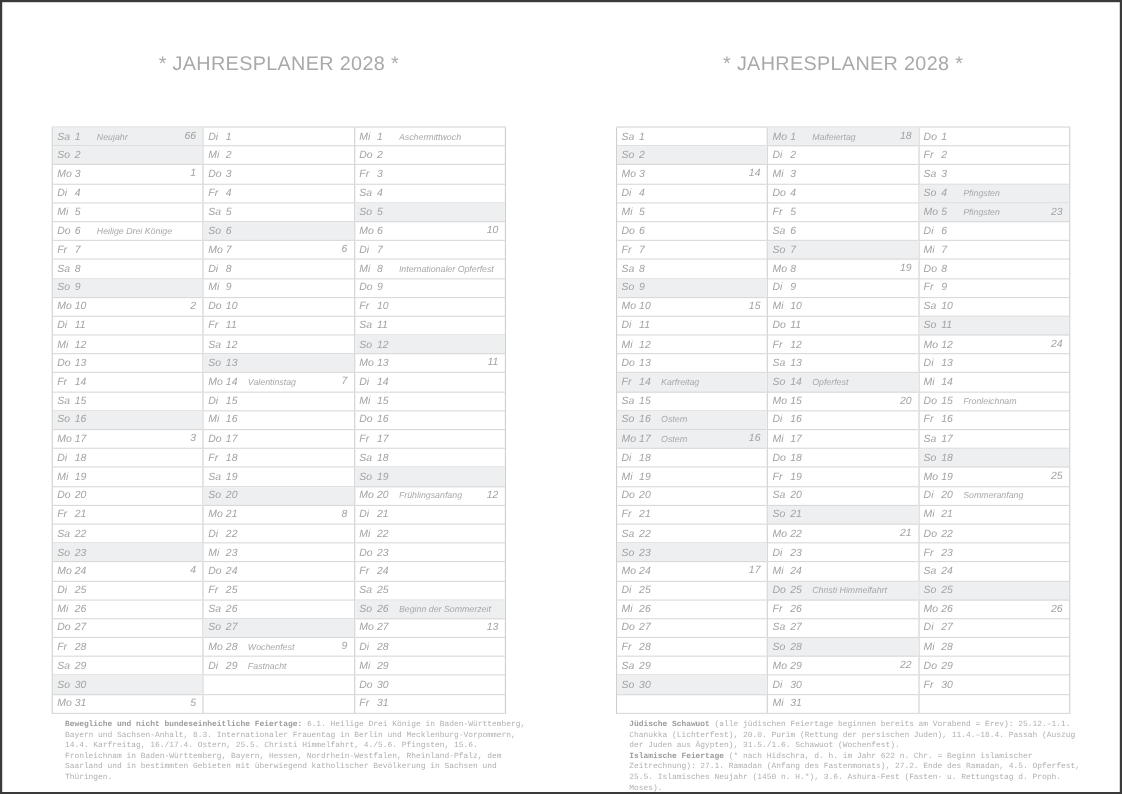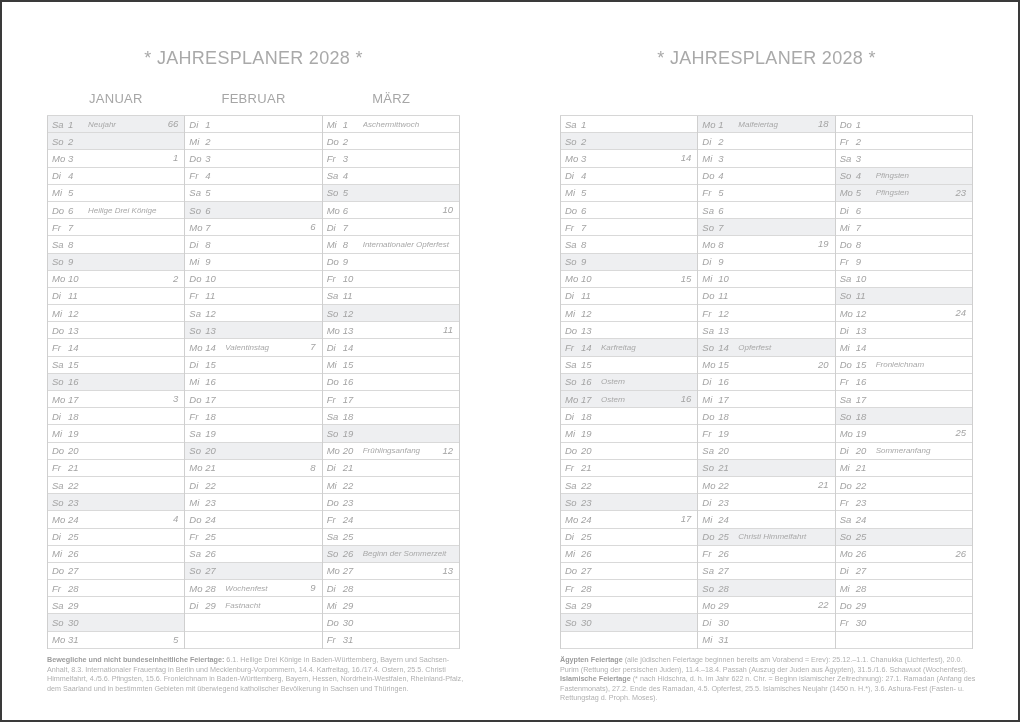--- a/index.html
+++ b/index.html
@@ -50,36 +50,31 @@
     font-size:9.5px; color:#a3a3a3;
     padding:0 5px 0 4px; position:relative;
     white-space:nowrap;
   }
   .row.gray { background:#eeeff1; }
   .row .wd { width:16px; display:inline-block; }
   .row .dn { width:16px; display:inline-block; }
   .row .ev { font-size:8px; color:#a8a8a8; margin-left:4px; flex:1; overflow:hidden; }
   .row .kw { position:absolute; right:6px; top:0; height:16.2px; line-height:16.2px; font-size:9.5px; }
   .footnote {
-    position:absolute; top:655px; left:0; width:420px;
+    position:absolute; top:655px; left:12px; width:420px;
     font-size:7.2px; line-height:9.6px; color:#b0b0b0;
-    font-family:Liberation Sans, sans-serif;
+    font-family:Liberation Mono, monospace;
   }
   .footnote b { color:#9c9c9c; font-weight:bold; }
 </style>
 </head>
 <body>
 
 <div class="page left">
   <div class="title">* JAHRESPLANER 2028 *</div>
-  <div class="months">
-    <div class="month-head">JANUAR</div>
-    <div class="month-head">FEBRUAR</div>
-    <div class="month-head">MÄRZ</div>
-  </div>
   <div class="grid">
       <div class="col">
         <div class="row gray">
           <span class="wd">Sa</span>
           <span class="dn">1</span>
           <span class="ev">Neujahr</span>
           <span class="kw">66</span>
         </div>
         <div class="row gray">
           <span class="wd">So</span>
@@ -1206,18 +1201,18 @@
         </div>
         <div class="row">
           <span class="wd"></span>
           <span class="dn"></span>
           <span class="ev"></span>
           <span class="kw"></span>
         </div>
       </div>
     </div>
   <div class="footnote">
-    <b>Ägypten Feiertage</b><span> (alle jüdischen Feiertage beginnen bereits am Vorabend = Erev): 25.12.–1.1. Chanukka (Lichterfest), 20.0. Purim (Rettung der persischen Juden), 11.4.–18.4. Passah (Auszug der Juden aus Ägypten), 31.5./1.6. Schawuot (Wochenfest).</span><br>
+    <b>Jüdische Schawuot</b><span> (alle jüdischen Feiertage beginnen bereits am Vorabend = Erev): 25.12.–1.1. Chanukka (Lichterfest), 20.0. Purim (Rettung der persischen Juden), 11.4.–18.4. Passah (Auszug der Juden aus Ägypten), 31.5./1.6. Schawuot (Wochenfest).</span><br>
     <b>Islamische Feiertage</b><span> (* nach Hidschra, d. h. im Jahr 622 n. Chr. = Beginn islamischer Zeitrechnung): 27.1. Ramadan (Anfang des Fastenmonats), 27.2. Ende des Ramadan, 4.5. Opferfest, 25.5. Islamisches Neujahr (1450 n. H.*), 3.6. Ashura-Fest (Fasten- u. Rettungstag d. Proph. Moses).</span>
   </div>
 </div>
 
 <div class="frame"></div>
 
 </body></html>

